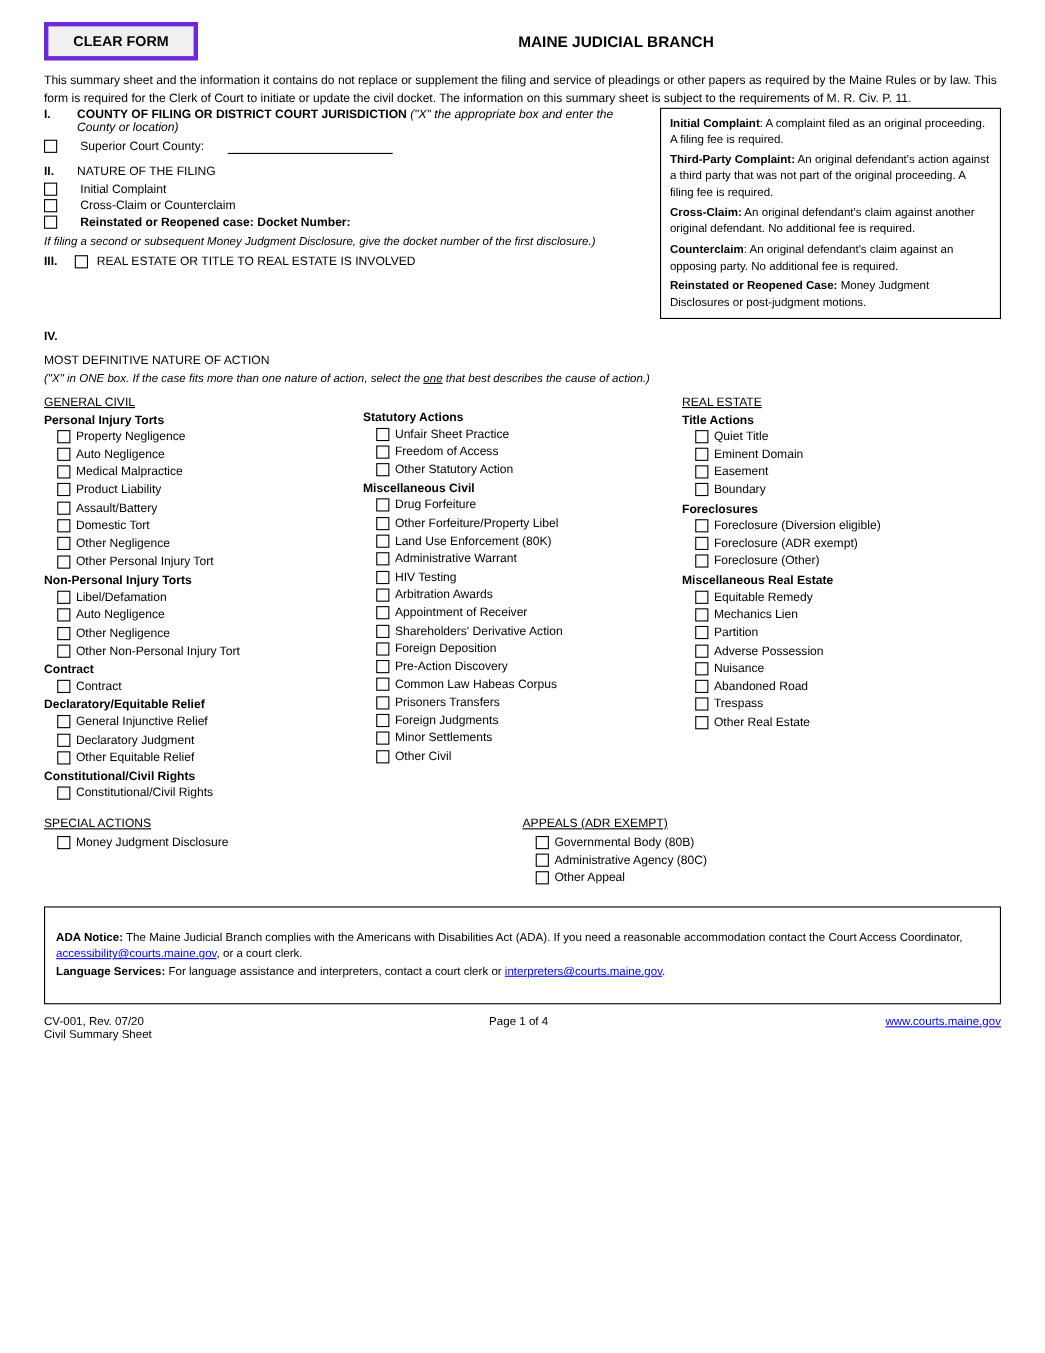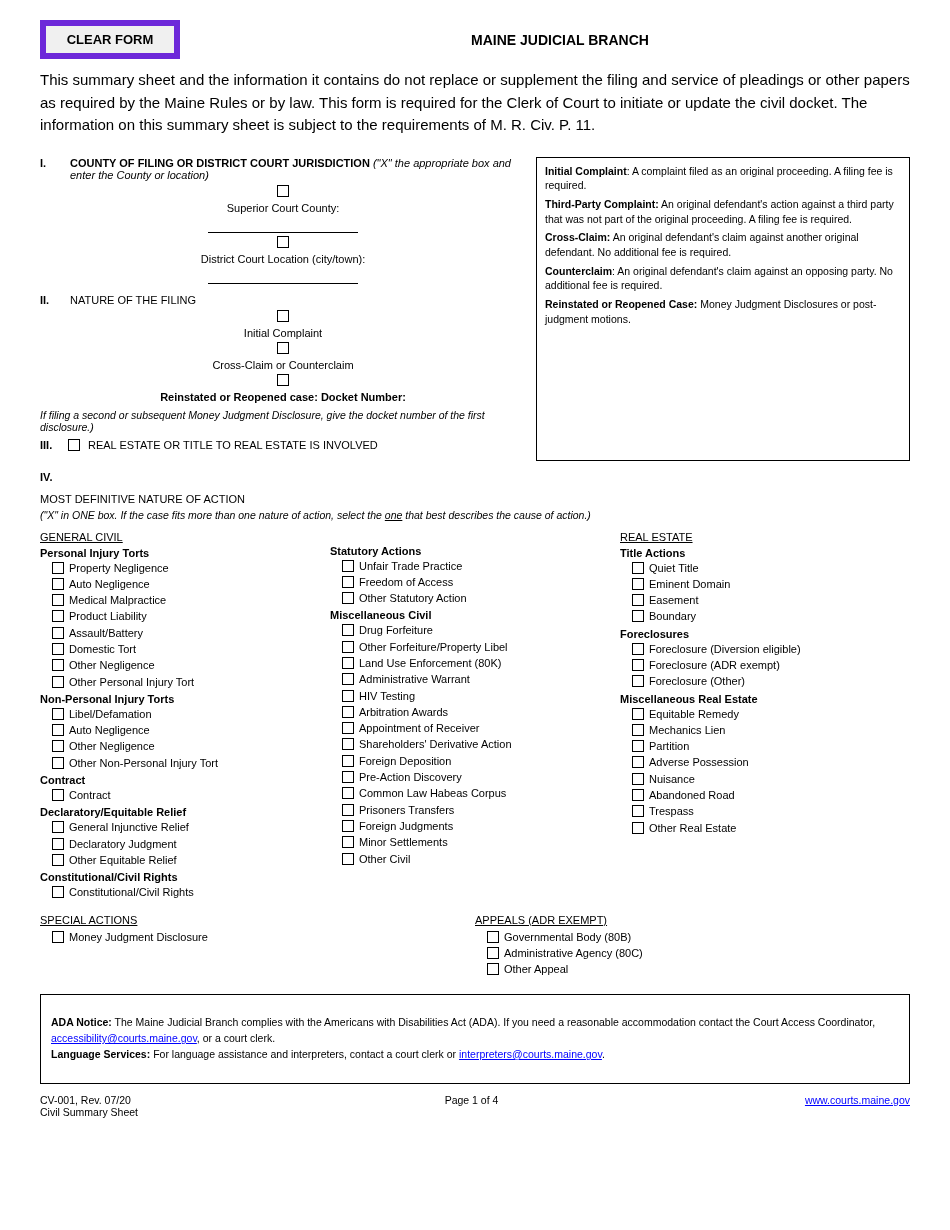--- a/index.html
+++ b/index.html
@@ -10,40 +10,40 @@
       color: #000;
       width: 950px;
       padding: 20px 40px;
     }
     .header-row {
       display: flex;
       align-items: center;
       margin-bottom: 10px;
     }
     .clear-form-btn {
-      border: 6px solid #6d28d9;
+      border: 4px solid #6d28d9;
       background: #f0f0f0;
       padding: 6px 14px;
       font-size: 13px;
       font-weight: bold;
       cursor: pointer;
       margin-right: 30px;
       min-width: 140px;
       text-align: center;
     }
     .main-title {
       flex: 1;
       text-align: center;
       font-size: 14px;
       font-weight: bold;
     }
     .intro-text {
-      font-size: 15px;
+      font-size: 11px;
       line-height: 1.5;
-      margin-bottom: 20px;
+      margin-bottom: 0;
     }
     .section {
       margin-bottom: 10px;
     }
     .section-header {
       display: flex;
       gap: 10px;
       margin-bottom: 4px;
     }
     .section-num {
@@ -58,33 +58,32 @@
     }
     .two-col-layout {
       display: flex;
       gap: 0;
     }
     .left-col {
       flex: 1;
       padding-right: 10px;
     }
     .right-col {
-      width: 374px;
+      width: 310px;
       border: 1px solid #000;
       padding: 6px 8px;
       font-size: 10.5px;
       line-height: 1.4;
     }
     .checkbox-row {
       display: flex;
       align-items: center;
-      gap: 5px;
+      gap: 21px;
       margin-bottom: 3px;
       font-size: 11px;
-      flex-direction: column;
     }
     .checkbox-box {
       width: 12px;
       height: 12px;
       border: 1px solid #000;
       display: inline-block;
       flex-shrink: 0;
     }
     .underline-field {
       border-bottom: 1px solid #000;
@@ -199,25 +198,20 @@
         <span>
           <b>COUNTY OF FILING OR DISTRICT COURT JURISDICTION</b>
           <span class="section-title-italic">("X" the appropriate box and enter the County or location)</span>
         </span>
       </div>
       <div class="checkbox-row">
         <div class="checkbox-box"></div>
         <span>Superior Court County:</span>
         <span class="underline-field"></span>
       </div>
-      <div class="checkbox-row">
-        <div class="checkbox-box"></div>
-        <span>District Court Location (city/town):</span>
-        <span class="underline-field"></span>
-      </div>
 
       <div style="margin-top:10px;">
         <div class="section-header">
           <span class="section-num">II.</span>
           <span class="section-title">NATURE OF THE FILING</span>
         </div>
         <div class="checkbox-row">
           <div class="checkbox-box"></div>
           <span>Initial Complaint</span>
         </div>
@@ -339,21 +333,21 @@
       <div class="cb-item">
           <div class="checkbox-box"></div>
           <span>Constitutional/Civil Rights</span>
         </div>
     </div>
 
     <div class="cat-col">
       <div class="cat-subtitle" style="margin-top:14px;">Statutory Actions</div>
       <div class="cb-item">
           <div class="checkbox-box"></div>
-          <span>Unfair Trade Practice</span>
+          <span>Unfair Sheet Practice</span>
         </div>
       <div class="cb-item">
           <div class="checkbox-box"></div>
           <span>Freedom of Access</span>
         </div>
       <div class="cb-item">
           <div class="checkbox-box"></div>
           <span>Other Statutory Action</span>
         </div>
 

